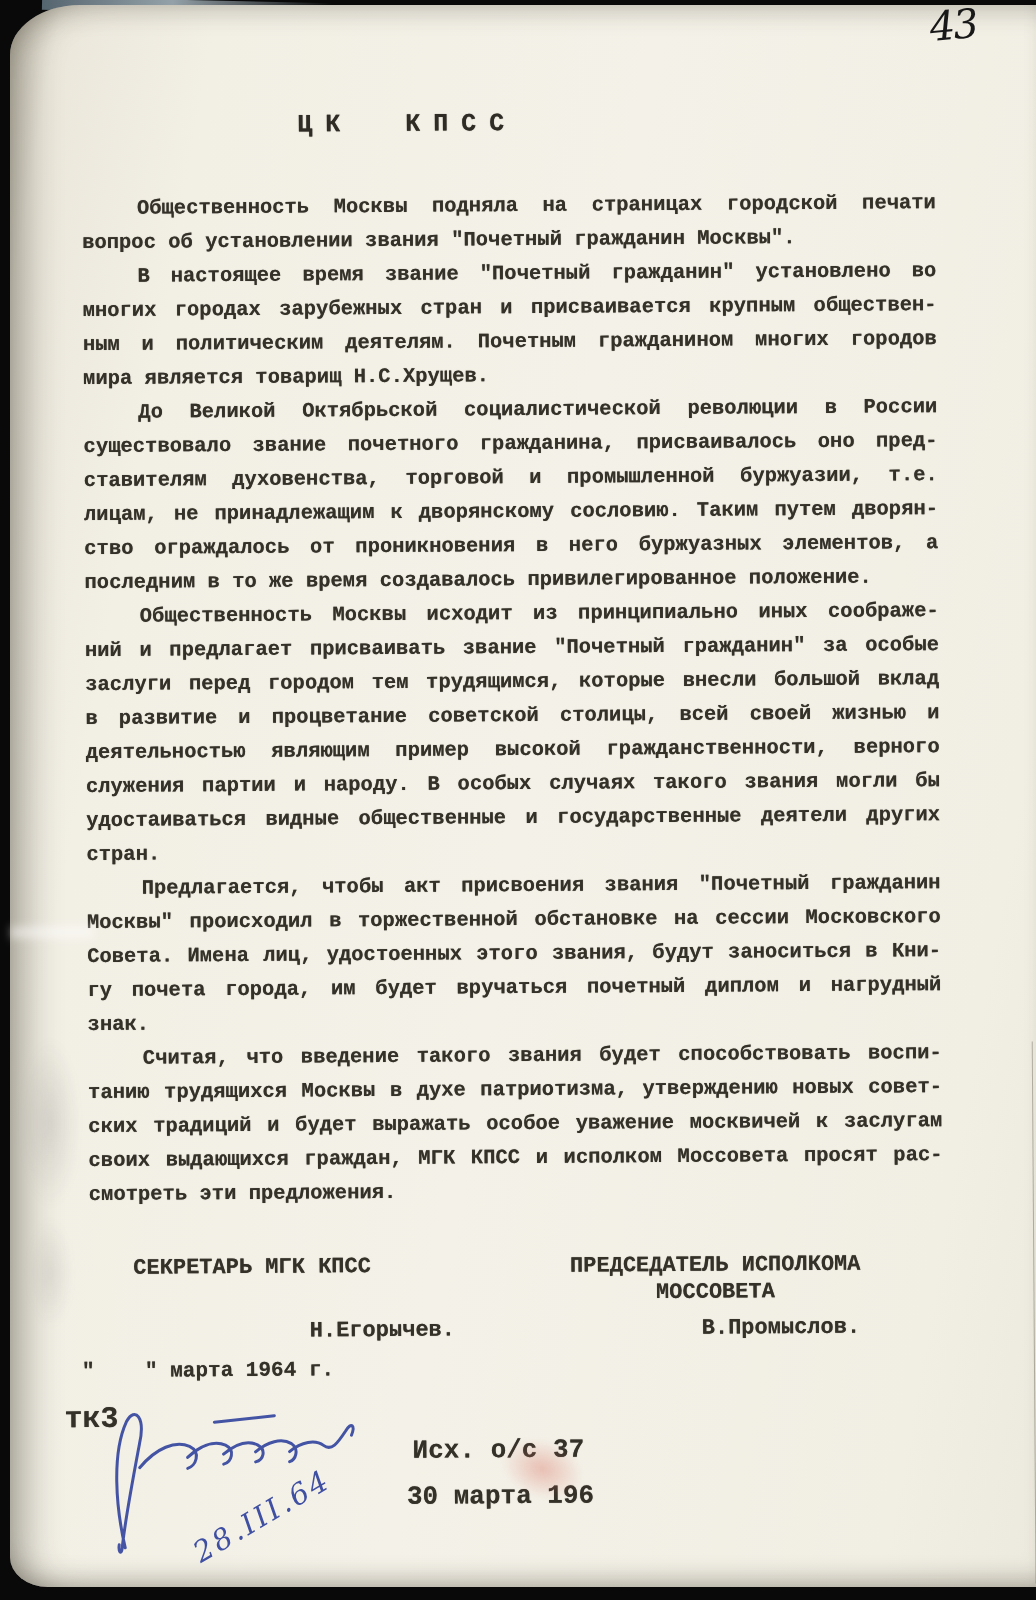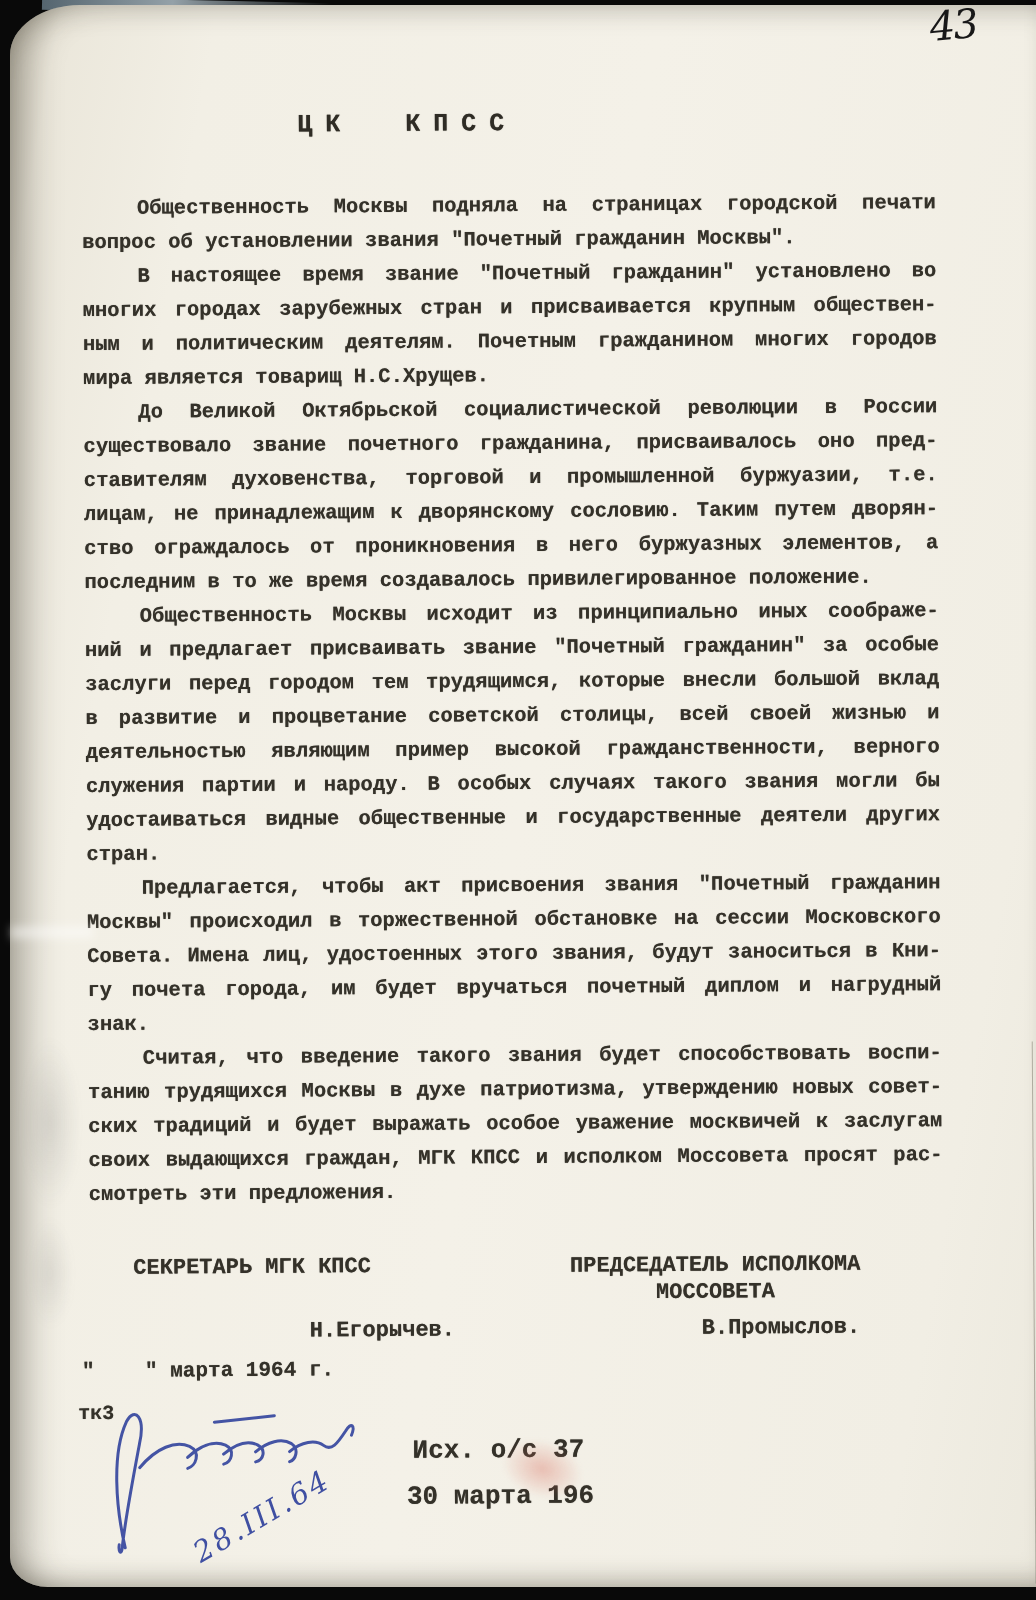--- a/index.html
+++ b/index.html
@@ -43,21 +43,21 @@
     font-size:20.5px;line-height:34px;
   }
   .tl{height:34px;overflow:hidden;text-align:justify;text-align-last:justify;}
   .tl.first{text-indent:55px;}
   .tl.plast{text-align-last:left;}
   .sig-left-title{position:absolute;left:120px;top:1248px;font-size:22px;}
   .sig-right-title{position:absolute;left:546px;top:1248px;width:312px;text-align:center;font-size:22px;line-height:27px;}
   .sig-left-name{position:absolute;left:296px;top:1312px;font-size:22px;}
   .sig-right-name{position:absolute;left:688px;top:1312px;font-size:22px;}
   .date-line{position:absolute;left:68px;top:1352px;font-size:21px;}
-  .typist{position:absolute;left:64px;top:1394px;font-size:20px;}
+  .typist{position:absolute;left:50px;top:1394px;font-size:30px;}
   .outgoing-number{position:absolute;left:398px;top:1430px;font-size:26px;}
   .outgoing-date{position:absolute;left:392px;top:1476px;font-size:26px;}
   .signature-ink{position:absolute;left:80px;top:1388px;width:300px;height:170px;}
   .hand-date{
     position:absolute;left:170px;top:1492px;
     font-family:"DejaVu Serif","Liberation Serif",serif;font-style:italic;
     font-size:29px;color:#2c3e9b;letter-spacing:3px;
     transform:rotate(-30deg);opacity:.9;
   }
   .red-smudge{

